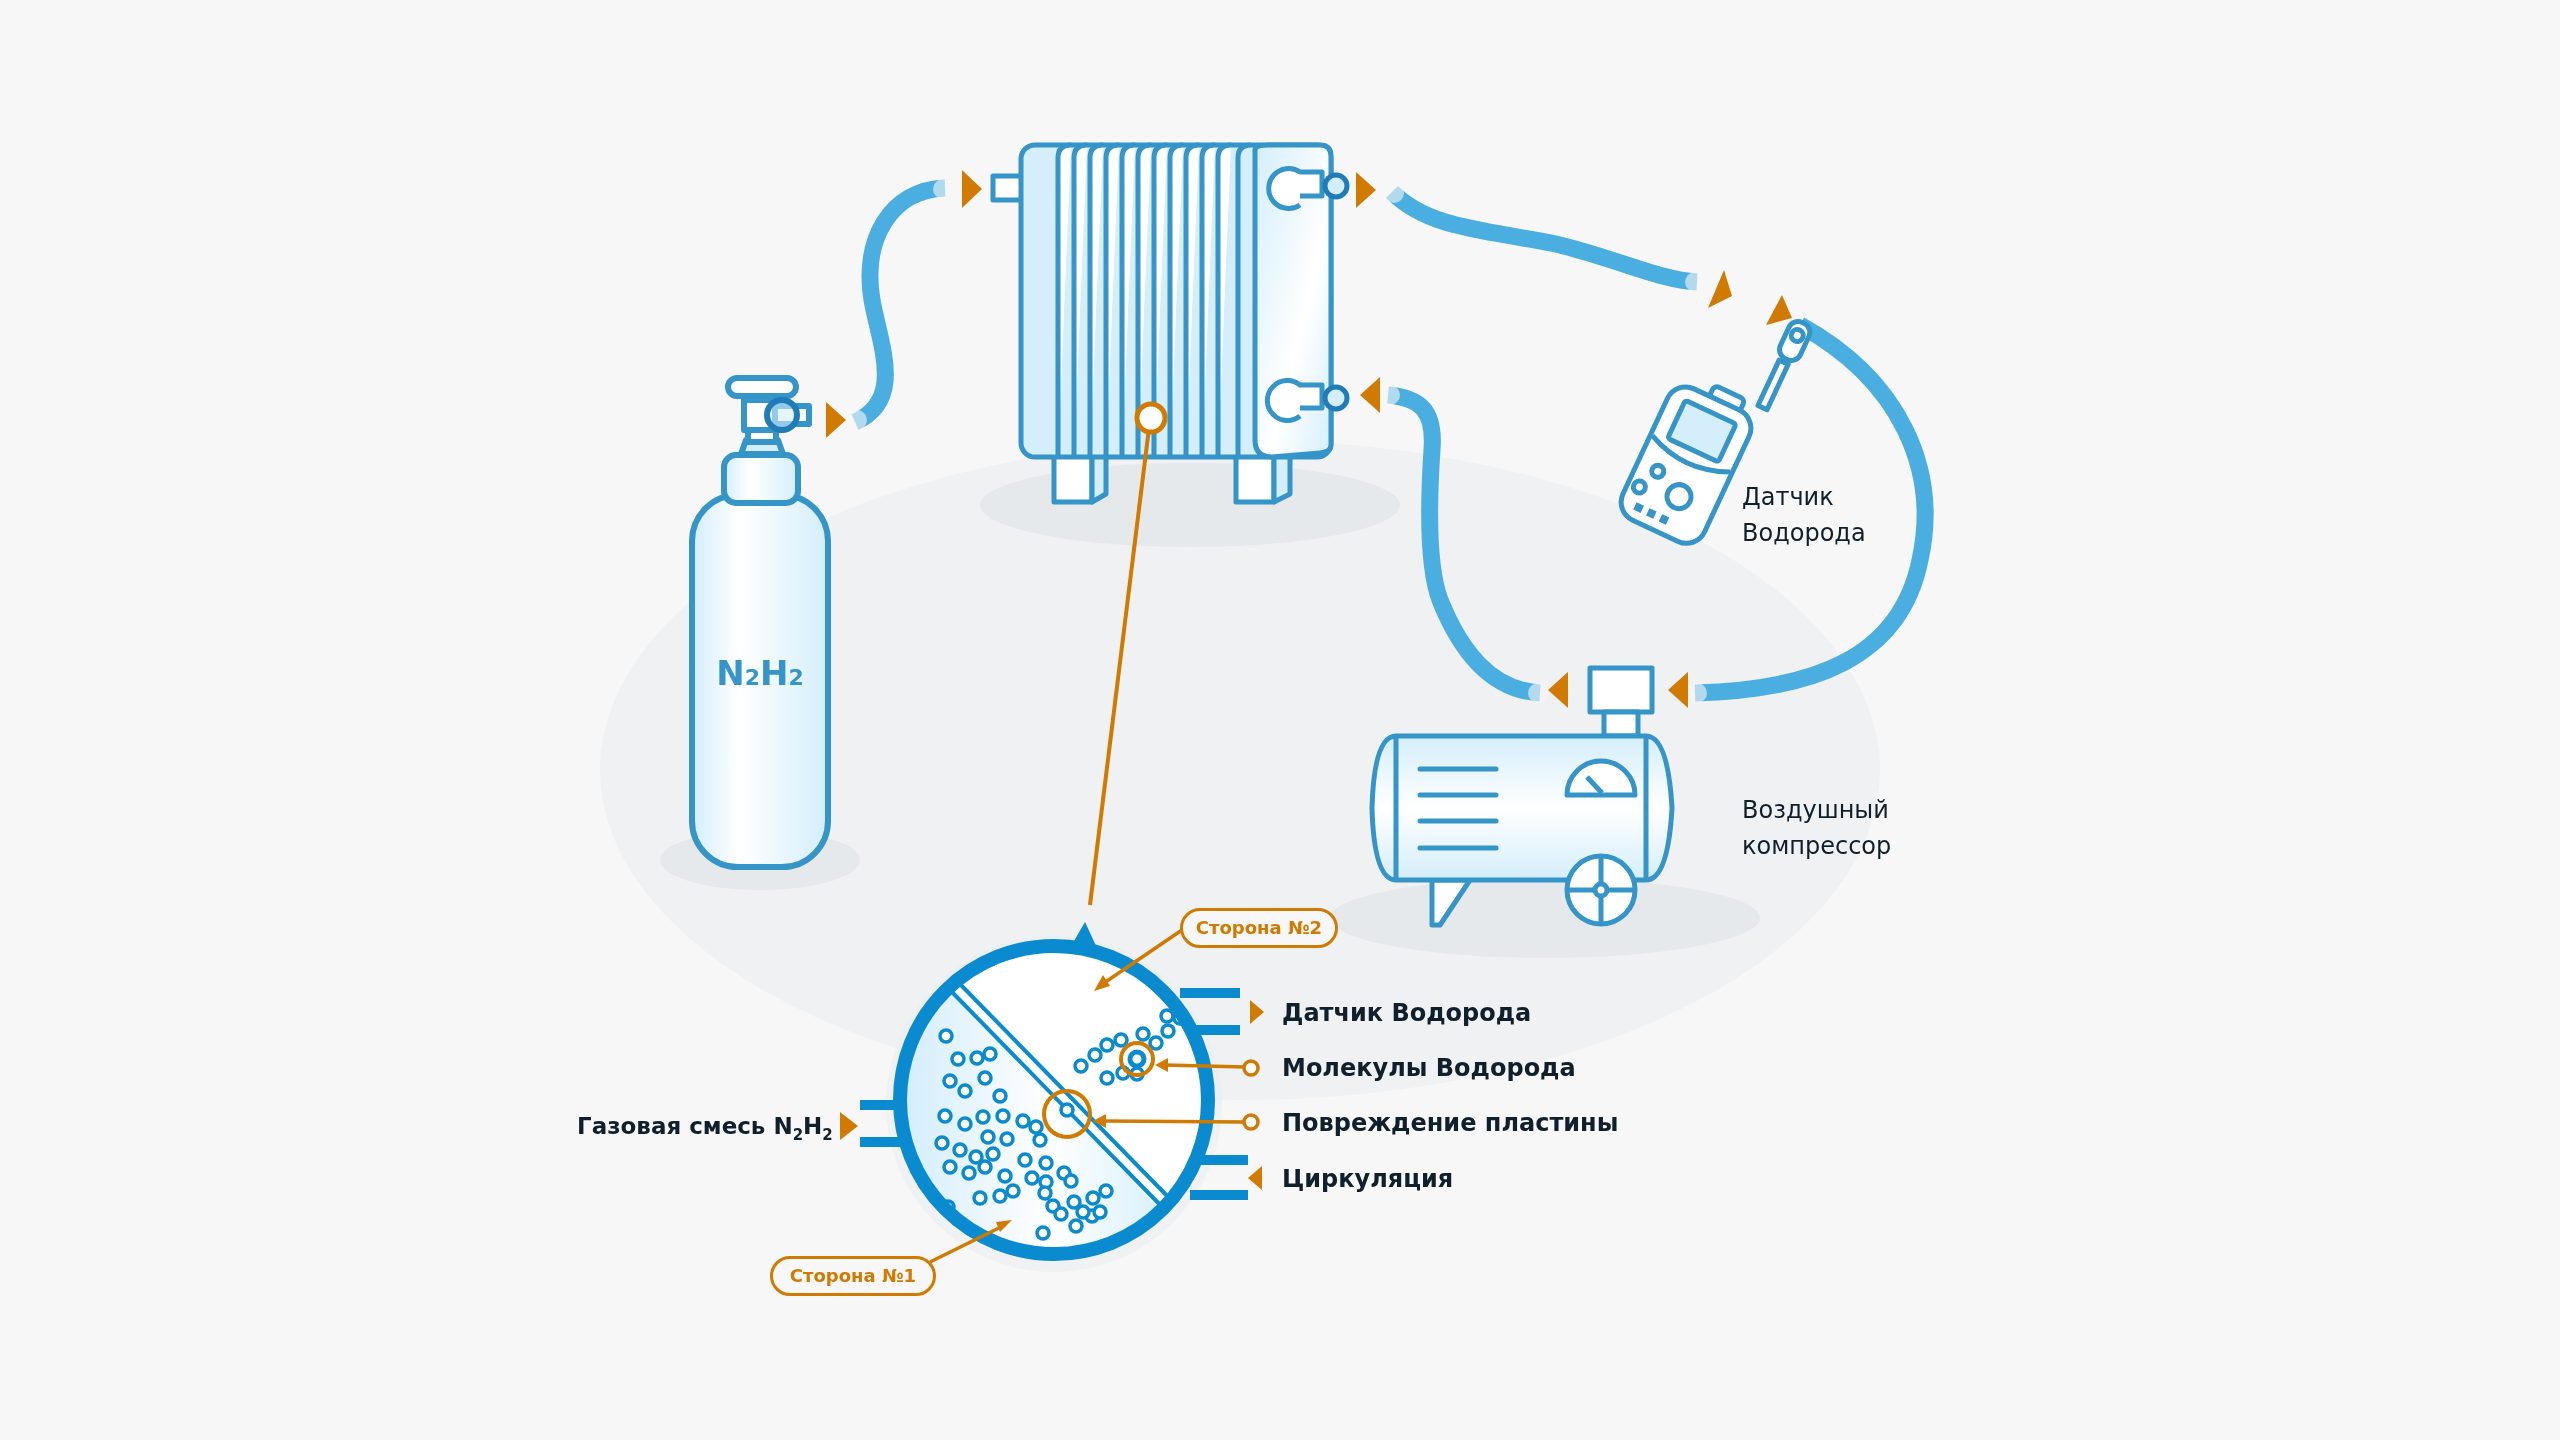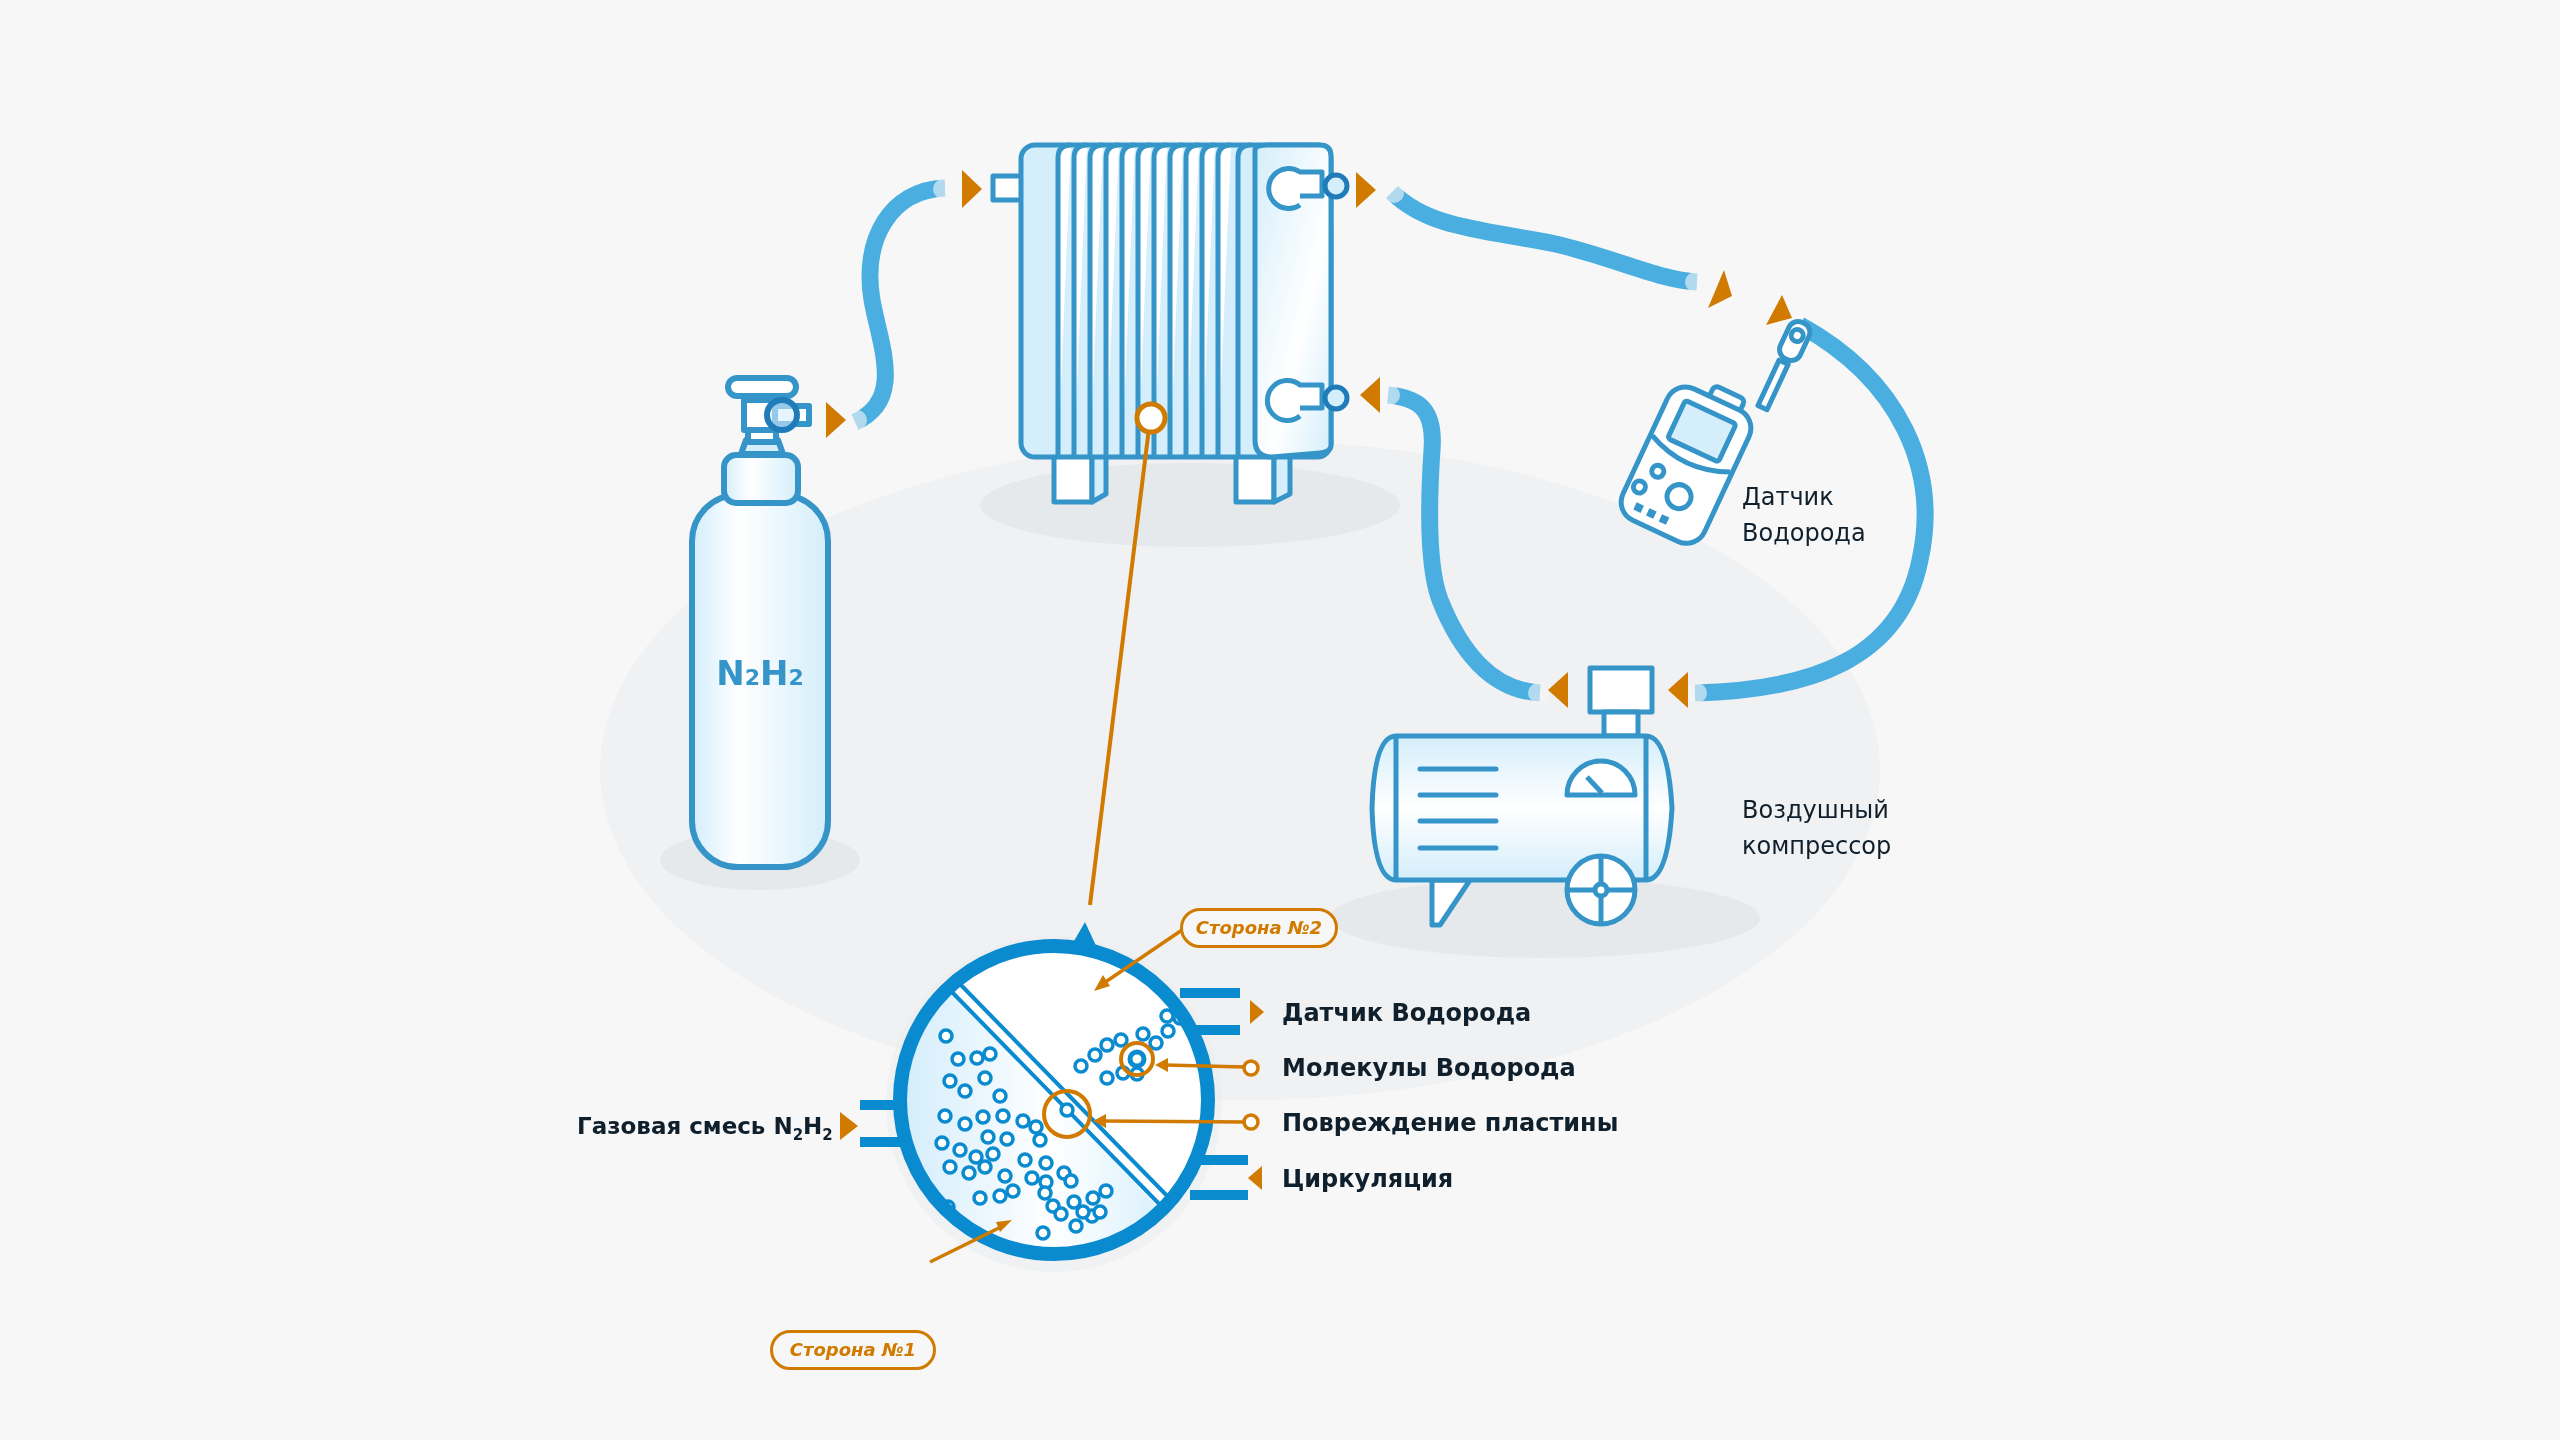--- a/index.html
+++ b/index.html
@@ -1,18 +1,18 @@
 <!DOCTYPE html>
 <html><head>
 <meta charset="utf-8">
 <style>
   html, body { margin:0; padding:0; }
   body { width:2560px; height:1440px; background:#f7f7f7; overflow:hidden; position:relative; font-family:"Liberation Sans", "DejaVu Sans", sans-serif; }
   #stage { position:absolute; left:0; top:0; width:2560px; height:1440px; }
-  .tag { position:absolute; border:3px solid #d17a00; border-radius:22px; color:#d17a00; font-family:"DejaVu Sans", sans-serif; font-weight:bold; font-size:18px; height:34px; line-height:34px; text-align:center; background:#f7f7f7;font-style:italic; }
+  .tag { position:absolute; border:3px solid #d17a00; border-radius:22px; color:#d17a00; font-family:"DejaVu Sans", sans-serif; font-weight:bold; font-size:18px; height:34px; line-height:34px; text-align:center; background:#f7f7f7; }
   .n2h2 { font-family:"DejaVu Sans", sans-serif; font-weight:bold; }
 </style>
 </head>
 <body>
 
 <svg id="stage" width="2560" height="1440" viewBox="0 0 2560 1440" xmlns="http://www.w3.org/2000/svg">
   <defs>
     <linearGradient id="cylGrad" x1="0" x2="1" y1="0" y2="0">
       <stop offset="0" stop-color="#d4eefb"></stop>
       <stop offset="0.35" stop-color="#ffffff"></stop>
@@ -264,13 +264,13 @@
 
   <g font-family="DejaVu Sans, sans-serif" font-size="24" font-weight="bold" fill="#0f1f2c">
     <text x="1282" y="1021">Датчик Водорода</text>
     <text x="1282" y="1076">Молекулы Водорода</text>
     <text x="1282" y="1131">Повреждение пластины</text>
     <text x="1282" y="1187">Циркуляция</text>
   </g>
 </svg>
 
 <div class="tag" style="left:1180px; top:908px; width:152px;">Сторона №2</div>
-<div class="tag" style="left:770px; top:1330px; width:160px;">Сторона №1</div>
+<div class="tag" style="left:770px; top:1256px; width:160px;">Сторона №1</div>
 
 </body></html>

